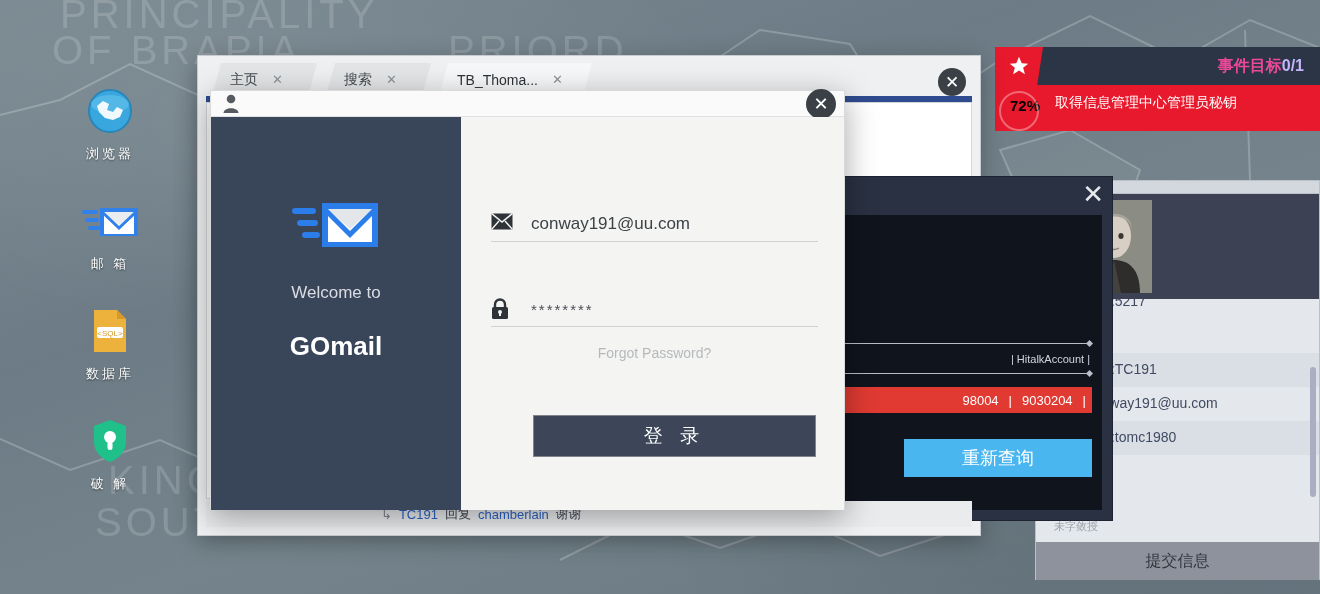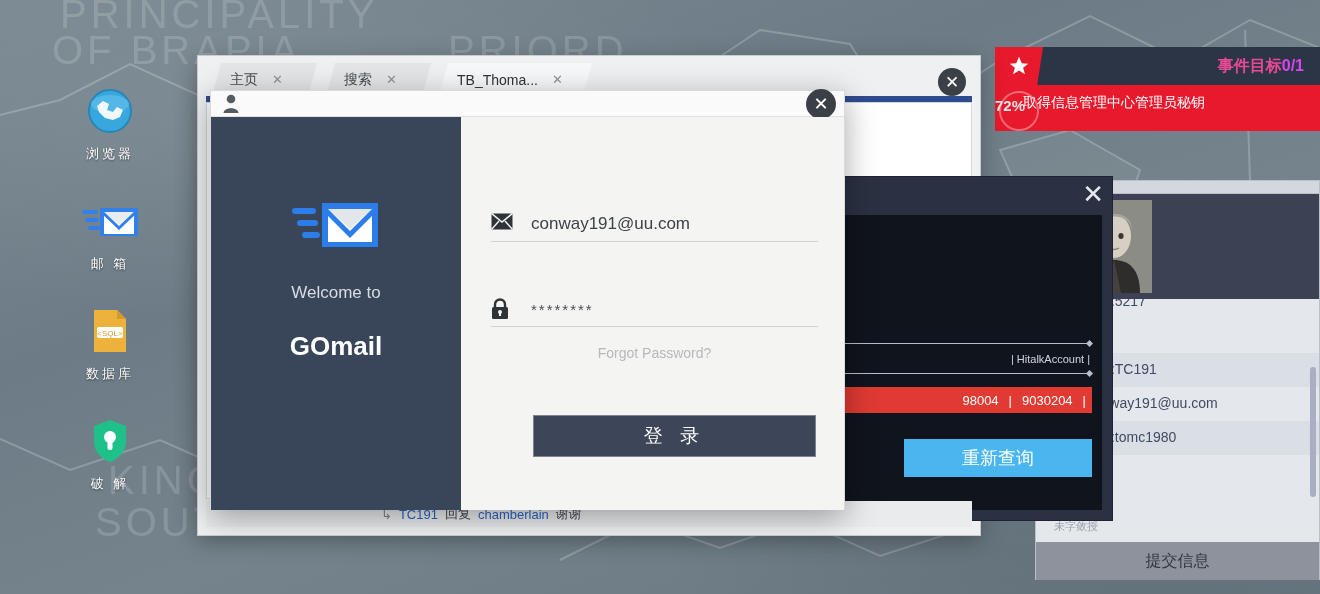--- a/index.html
+++ b/index.html
@@ -40,27 +40,27 @@
   
   #event-banner { position:absolute; left:995px; top:47px; width:325px; }
   .eb-top { display:flex; align-items:center; height:38px; background:#2b3545; }
   .eb-star {
     width:48px; height:38px; background:#e8192c;
     display:flex; align-items:center; justify-content:center;
     clip-path: polygon(0 0, 100% 0, 88% 100%, 0 100%);
   }
   .eb-star svg { width:22px; height:22px; }
   .eb-title { color:#ec4899; font-size:16px; font-weight:bold; margin-left:29px; flex:1;text-align:right; }
-  .eb-count { color:#d946ef; font-size:16px; font-weight:bold; margin-right:16px; }
+  .eb-count { color:#c4b5fd; font-size:16px; font-weight:bold; margin-right:16px; }
   .eb-body {
     display:flex; align-items:flex-start; background:#e8192c;
     padding:4px 0 6px 0; min-height:46px;
   }
   .eb-pct {
-    width:28px; flex:none; color:#e5e5e5; font-size:15px; font-weight:bold;
+    width:60px; flex:none; color:#000000; font-size:15px; font-weight:bold;
     text-align:center; padding-top:8px; position:relative;
   }
   .eb-pct .ring{
     position:absolute; left:4px; top:2px; width:40px; height:40px;
     border:2px solid rgba(255,255,255,.35); border-radius:50%;
   }
   .eb-desc { color:#fff; font-size:14px; line-height:18px; padding-top:4px; }
 
   
   #char-panel { position:absolute; left:1035px; top:180px; width:285px; height:414px; }

